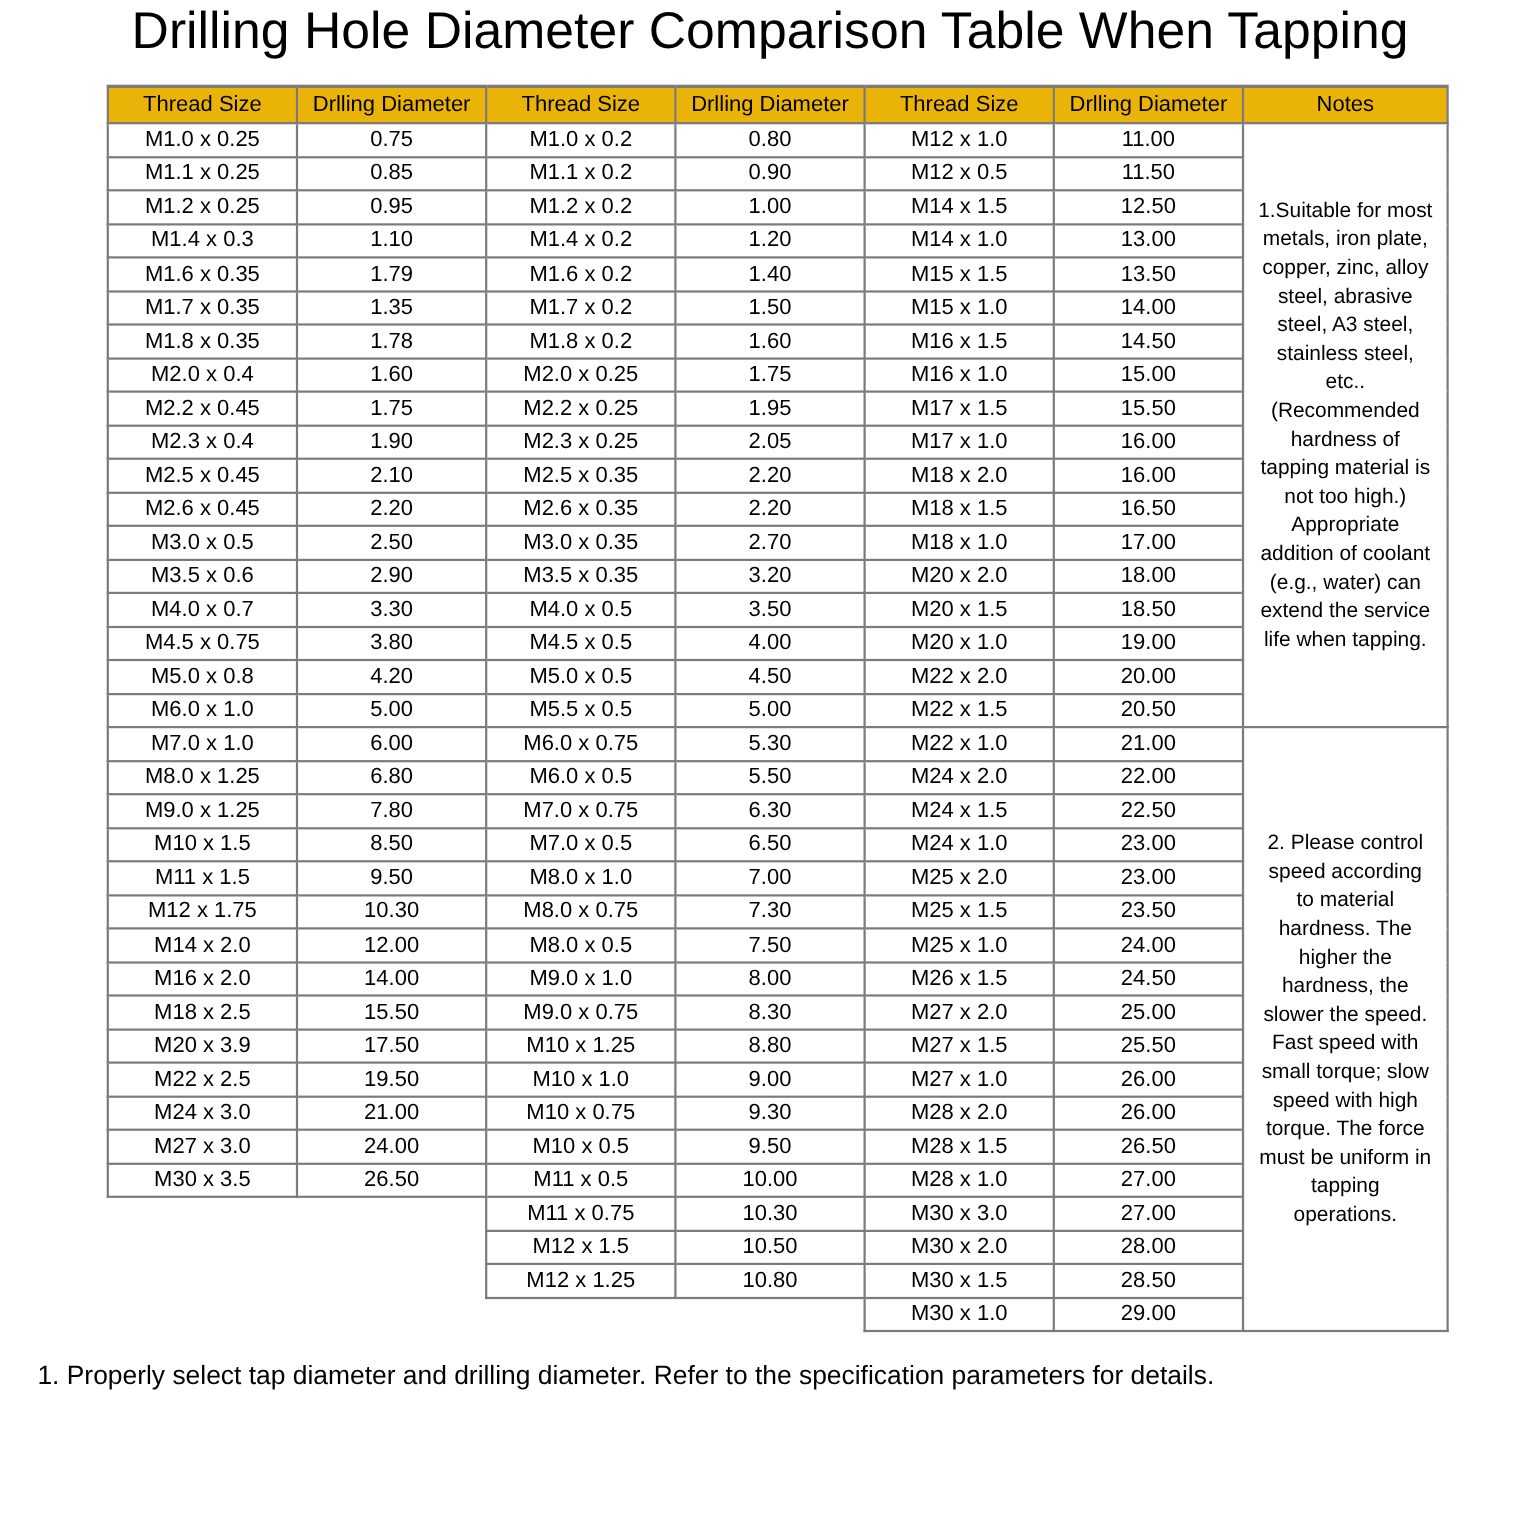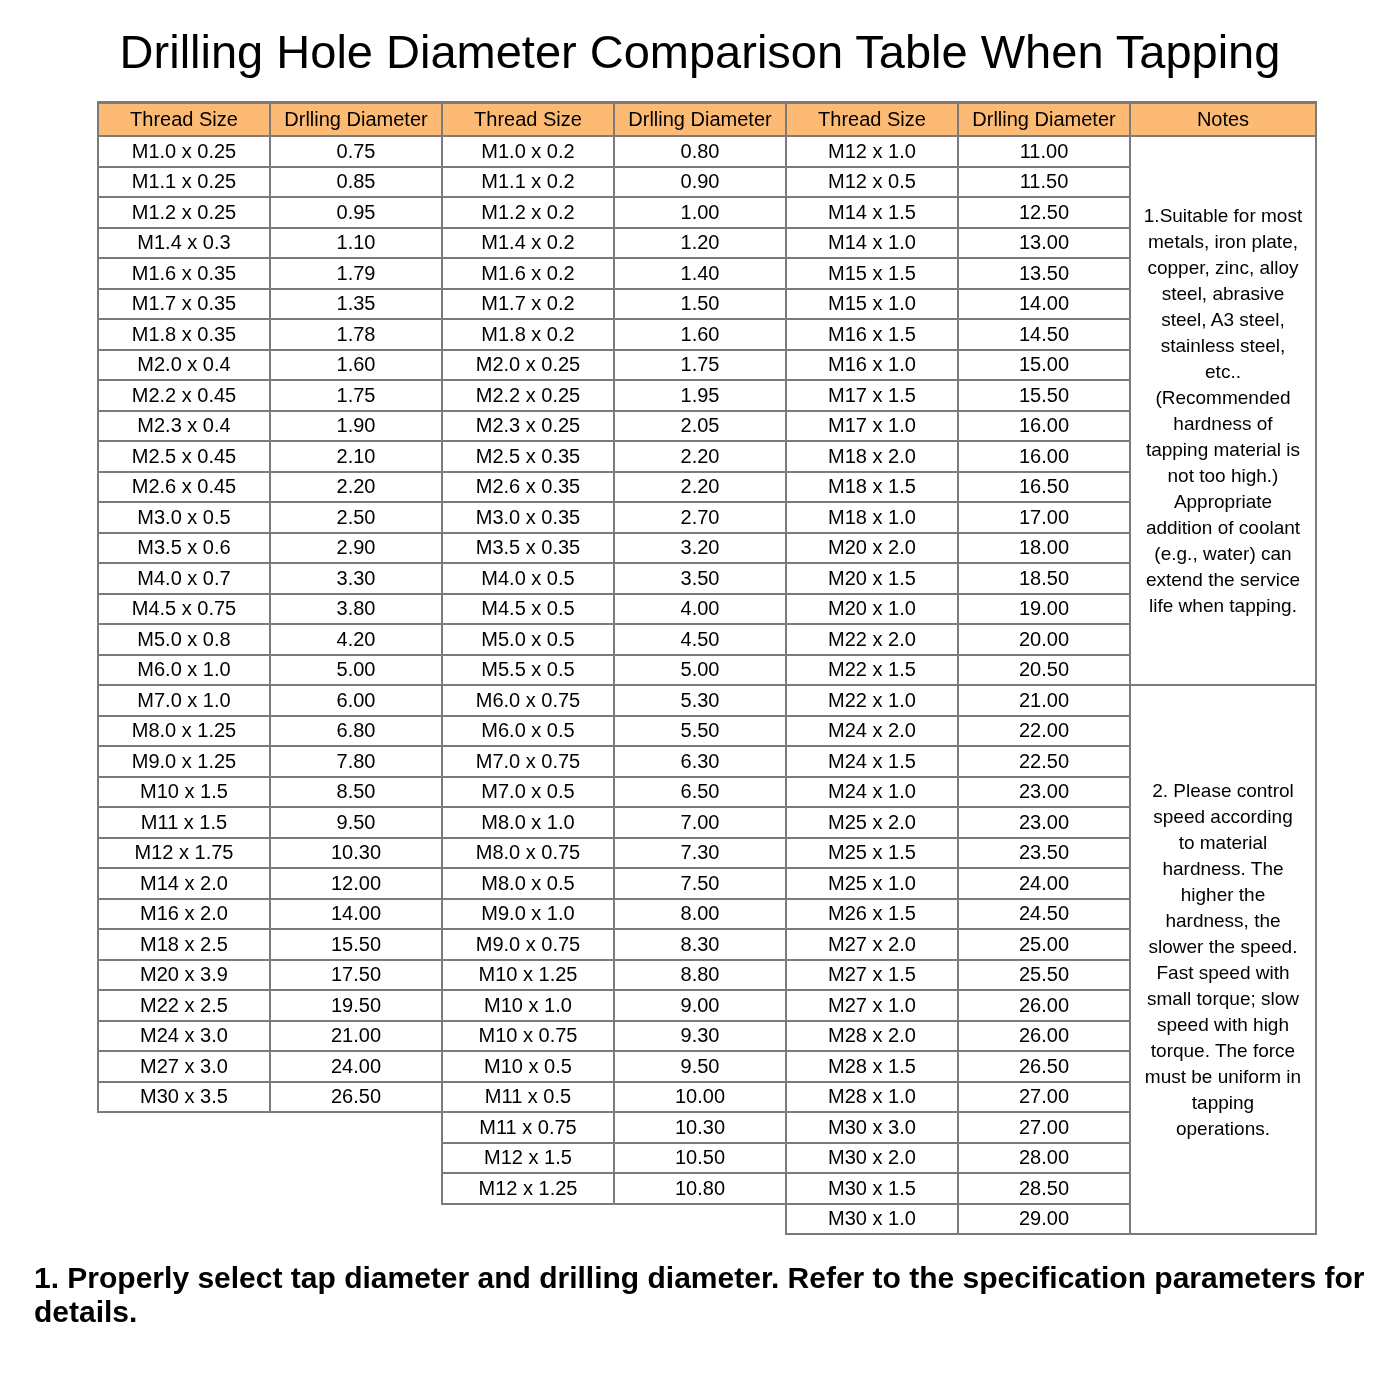--- a/index.html
+++ b/index.html
@@ -8,21 +8,21 @@
     background: #ffffff;
   }
   body {
     width: 1400px;
     height: 1400px;
     font-family: "Liberation Sans", sans-serif;
     color: #000000;
     overflow: hidden;
   }
   .title {
-    margin: 24px 0 22px 0;
+    margin: 0 0 22px 0;
     text-align: center;
     font-size: 47px;
     font-weight: 400;
     letter-spacing: 0;
   }
   table.tap-table {
     border-collapse: collapse;
     table-layout: fixed;
     margin-left: 97px;
   }
@@ -33,42 +33,42 @@
     border: 2px solid #7b7b7b;
     text-align: center;
     vertical-align: middle;
     font-size: 20px;
     font-weight: 400;
     height: 28.5px;
     padding: 0;
     white-space: nowrap;
   }
   .tap-table thead th {
-    background: #fdba74;
+    background: #eab308;
     height: 31px;
     border-top-width: 3px;
   }
   .tap-table td.notes-cell {
     font-size: 19px;
     line-height: 26px;
     white-space: normal;
     padding: 0 12px;
     vertical-align: middle;
   }
   .tap-table td.void {
     border: none;
     background: transparent;
   }
   .footer {
     margin: 26px 0 0 34px;
   }
   .footer p {
     margin: 0 0 11px 0;
-    font-size: 30px;
-    font-weight: 700;
+    font-size: 24px;
+    font-weight: 400;
   }
   .footer p.indent {
     margin-left: 30px;
   }
 </style>
 </head>
 <body>
 
 <div class="page">
 

